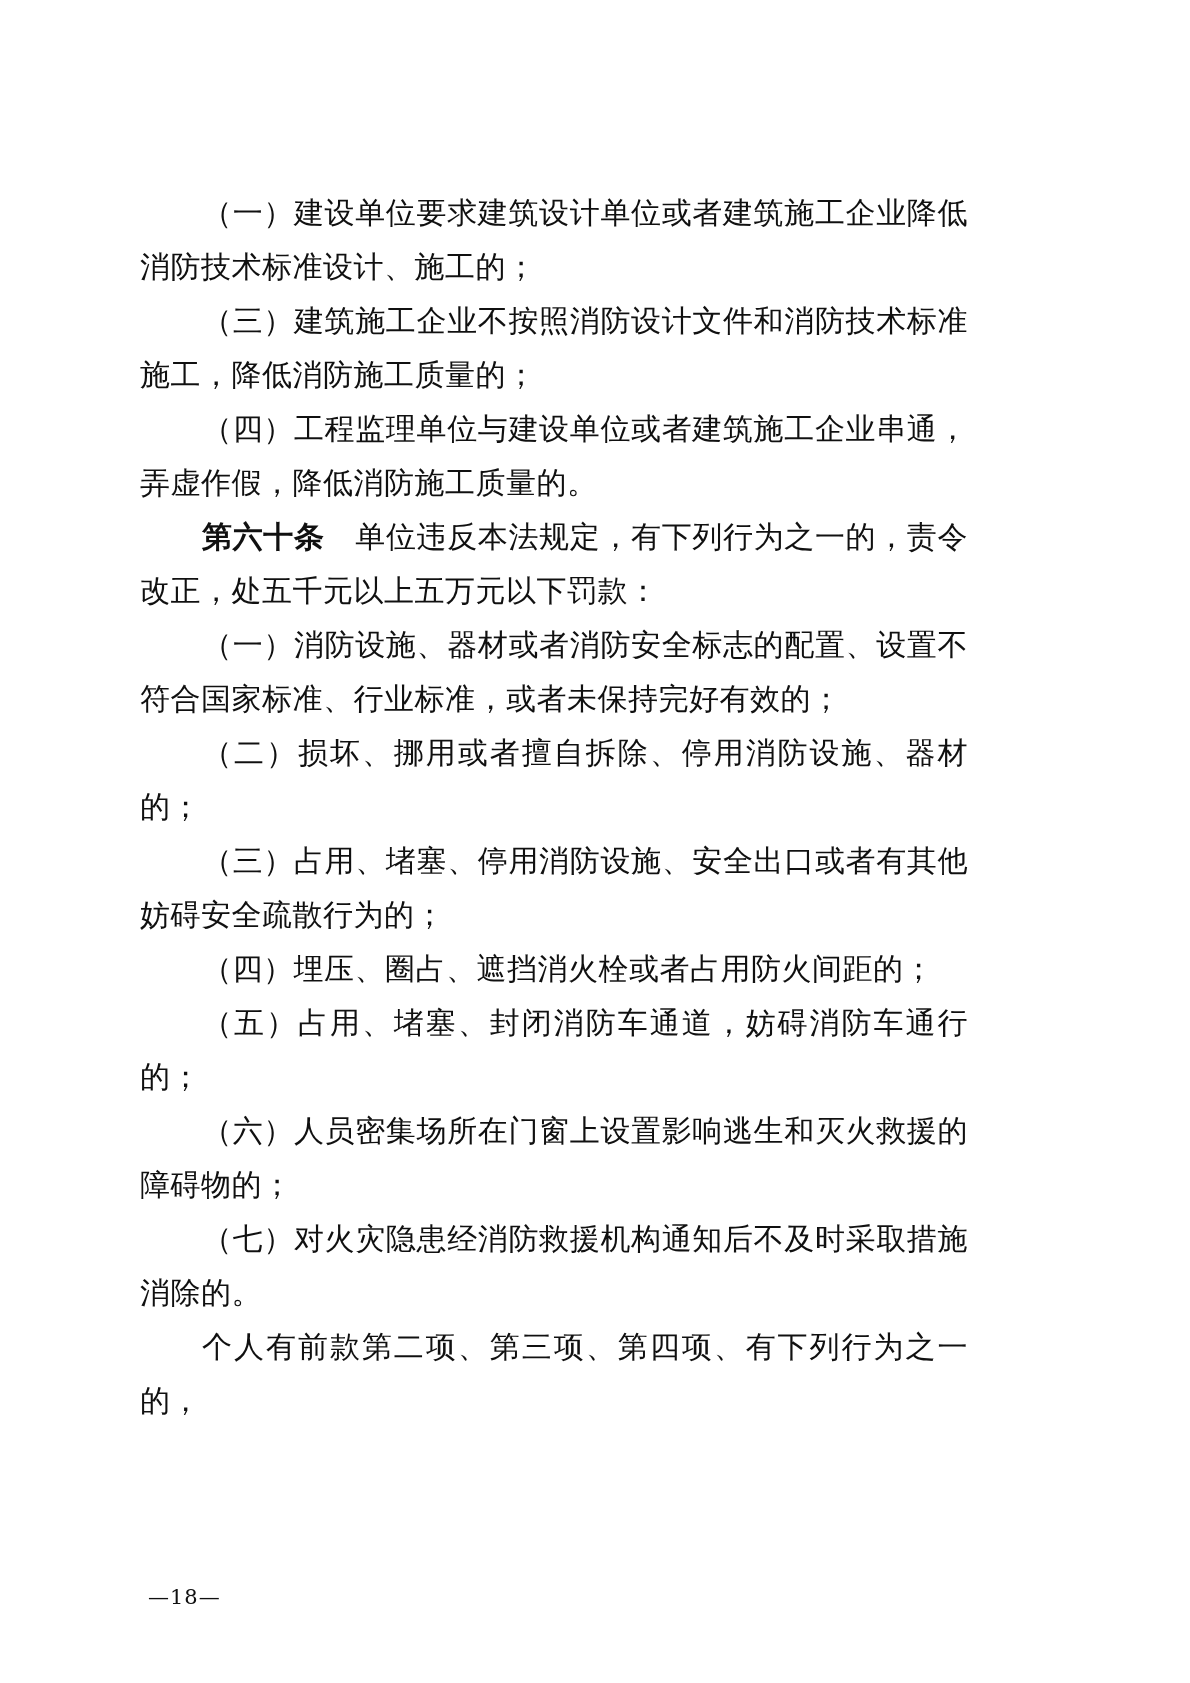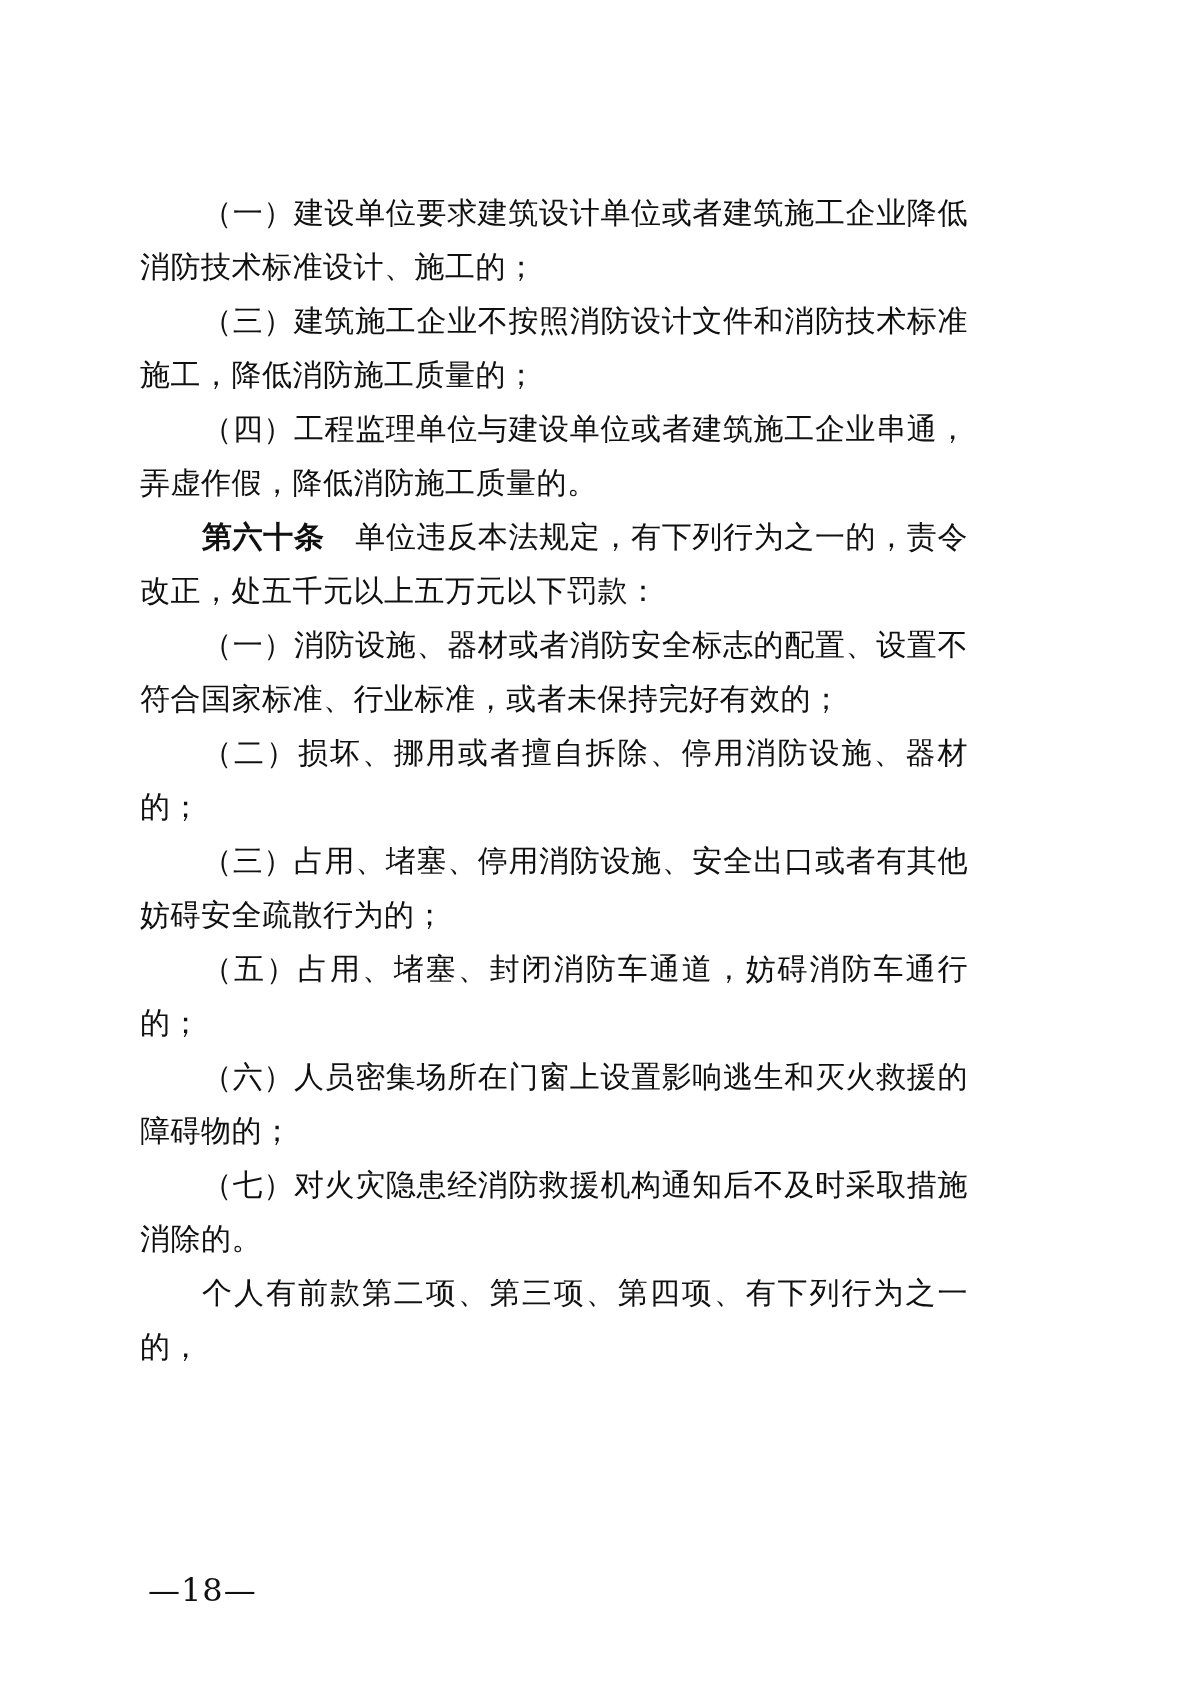--- a/index.html
+++ b/index.html
@@ -36,41 +36,42 @@
   .indent {
     text-indent: 62px;
   }
   .article-title {
     font-weight: bold;
   }
   .footer {
     position: absolute;
     left: 148px;
     bottom: 74px;
-    font-size: 32px;
+    font-size: 21px;
     color: #101010;
     font-family: "DejaVu Serif", "Liberation Serif", serif;
     letter-spacing: 1px;
   }
 </style>
 </head>
 <body>
 
 <div class="page">
   <div class="content">
 
     <p class="para indent">（一）建设单位要求建筑设计单位或者建筑施工企业降低消防技术标准设计、施工的；</p>
     <p class="para indent">（三）建筑施工企业不按照消防设计文件和消防技术标准施工，降低消防施工质量的；</p>
     <p class="para indent">（四）工程监理单位与建设单位或者建筑施工企业串通，弄虚作假，降低消防施工质量的。</p>
 
     <p class="para indent"><span class="article-title">第六十条</span>　<span>单位违反本法规定，有下列行为之一的，责令改正，处五千元以上五万元以下罚款：</span></p>
 
     <p class="para indent">（一）消防设施、器材或者消防安全标志的配置、设置不符合国家标准、行业标准，或者未保持完好有效的；</p>
     <p class="para indent">（二）损坏、挪用或者擅自拆除、停用消防设施、器材的；</p>
     <p class="para indent">（三）占用、堵塞、停用消防设施、安全出口或者有其他妨碍安全疏散行为的；</p>
+    <p class="para indent">（四）埋压、圈占、遮挡消火栓或者占用防火间距的；</p>
     <p class="para indent">（五）占用、堵塞、封闭消防车通道，妨碍消防车通行的；</p>
     <p class="para indent">（六）人员密集场所在门窗上设置影响逃生和灭火救援的障碍物的；</p>
     <p class="para indent">（七）对火灾隐患经消防救援机构通知后不及时采取措施消除的。</p>
 
     <p class="para indent">个人有前款第二项、第三项、第四项、有下列行为之一的，</p>
 
   </div>
 
   <div class="footer">—18—</div>
 </div>

